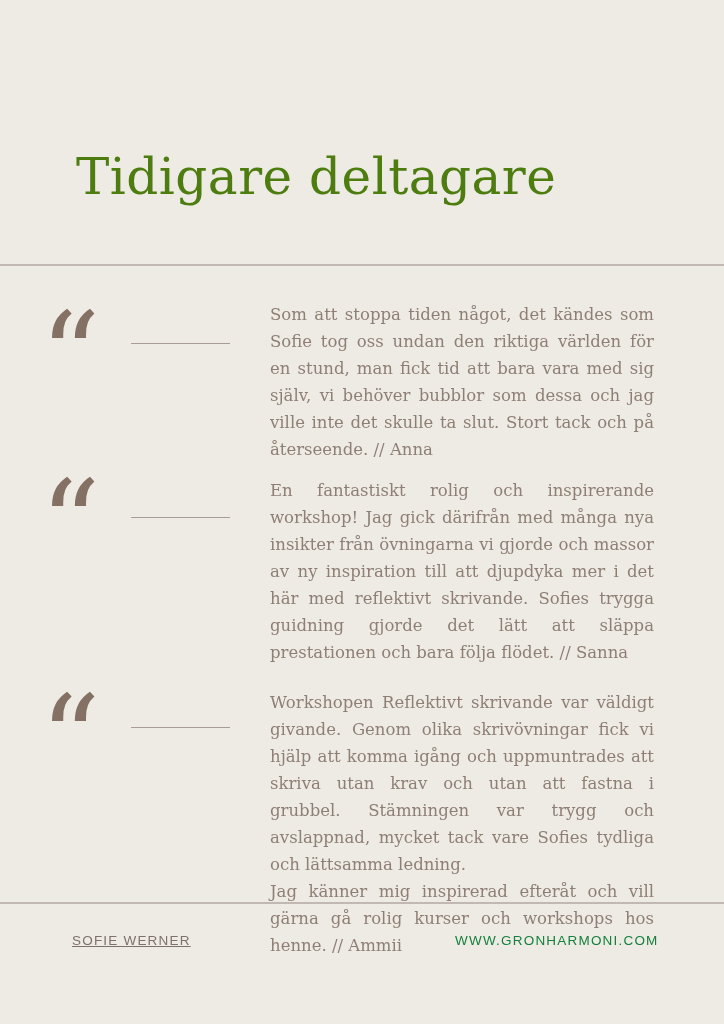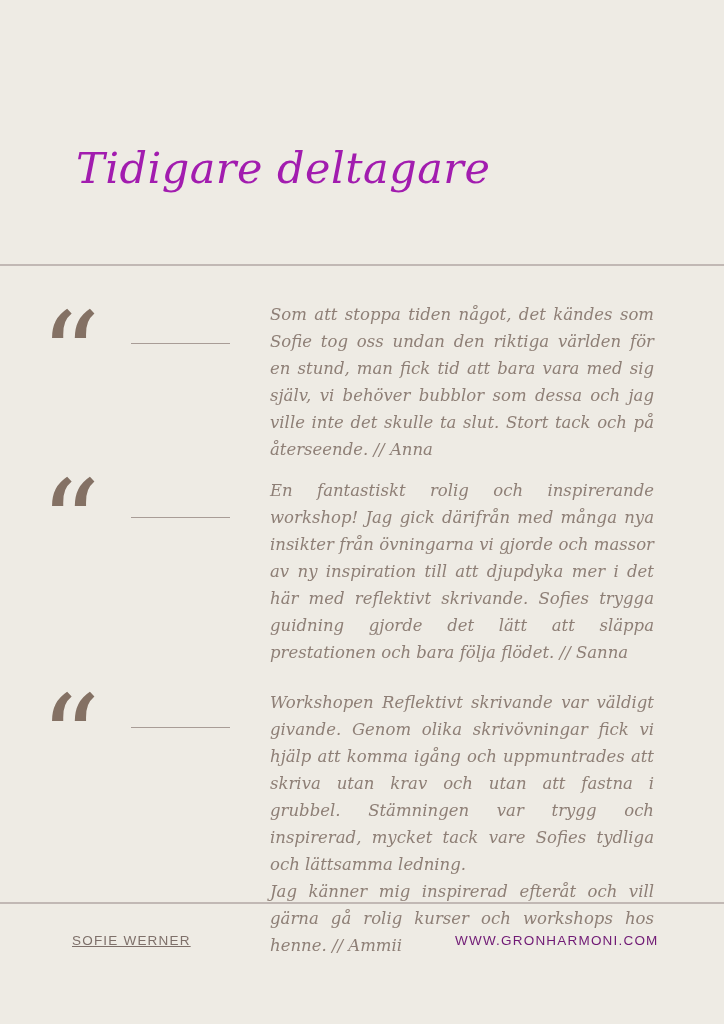--- a/index.html
+++ b/index.html
@@ -8,25 +8,24 @@
     width: 724px;
     height: 1024px;
     background: #EEEBE4;
     overflow: hidden;
     font-family: "DejaVu Serif", serif;
   }
   .title {
     position: absolute;
     left: 76px;
     top: 114px;
-    font-style: italic;
     font-weight: 400;
-    font-size: 43px;
+    font-size: 50px;
     letter-spacing: 0.5px;
-    color: #a21caf;
+    color: #4d7c0f;
     white-space: nowrap;
   }
   .divider {
     position: absolute;
     left: 0;
     width: 724px;
     height: 2px;
     background: #C1B8B4;
   }
   .divider.top    { top: 264px; }
@@ -52,21 +51,20 @@
     background: #A89C96;
   }
   .t1 .qline { top: 343px; }
   .t2 .qline { top: 517px; }
   .t3 .qline { top: 727px; }
 
   .qtext {
     position: absolute;
     left: 270px;
     width: 384px;
-    font-style: italic;
     font-size: 16.5px;
     line-height: 27px;
     color: #8E7F76;
     text-align: justify;
   }
   .t1 .qtext { top: 301px; }
   .t2 .qtext { top: 477px; }
   .t3 .qtext { top: 689px; }
   .qtext p { margin: 0; }
 
@@ -82,21 +80,21 @@
     text-decoration: underline;
   }
   .footer-right {
     position: absolute;
     left: 455px;
     top: 930px;
     font-family: "Liberation Sans", sans-serif;
     font-size: 13.5px;
     letter-spacing: 1.2px;
     line-height: 21px;
-    color: #701a75;
+    color: #15803d;
     white-space: nowrap;
   }
 </style>
 </head>
 <body>
 
 <div class="page">
 
   <h1 class="title">Tidigare deltagare</h1>
 
@@ -115,21 +113,21 @@
     <span class="qline"></span>
     <div class="qtext">
       <p>En fantastiskt rolig och inspirerande workshop! Jag gick därifrån med många nya insikter från övningarna vi gjorde och massor av ny inspiration till att djupdyka mer i det här med reflektivt skrivande. Sofies trygga guidning gjorde det lätt att släppa prestationen och bara följa flödet. // Sanna</p>
     </div>
   </section>
 
   <section class="testimonial t3">
     <span class="qmark">“</span>
     <span class="qline"></span>
     <div class="qtext">
-      <p>Workshopen Reflektivt skrivande var väldigt givande. Genom olika skrivövningar fick vi hjälp att komma igång och uppmuntrades att skriva utan krav och utan att fastna i grubbel. Stämningen var trygg och inspirerad, mycket tack vare Sofies tydliga och lättsamma ledning.</p>
+      <p>Workshopen Reflektivt skrivande var väldigt givande. Genom olika skrivövningar fick vi hjälp att komma igång och uppmuntrades att skriva utan krav och utan att fastna i grubbel. Stämningen var trygg och avslappnad, mycket tack vare Sofies tydliga och lättsamma ledning.</p>
       <p>Jag känner mig inspirerad efteråt och vill gärna gå rolig kurser och workshops hos henne. // Ammii</p>
     </div>
   </section>
 
   <div class="divider bottom"></div>
 
   <div class="footer-left">
     <div>SOFIE WERNER</div>
   </div>
 

